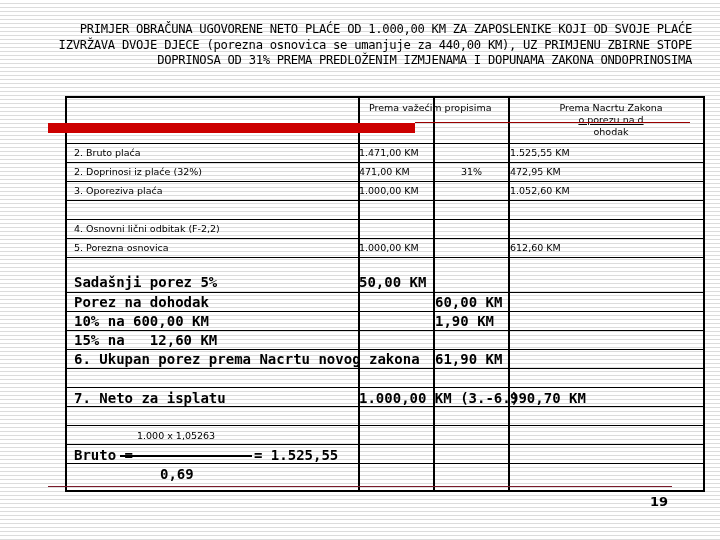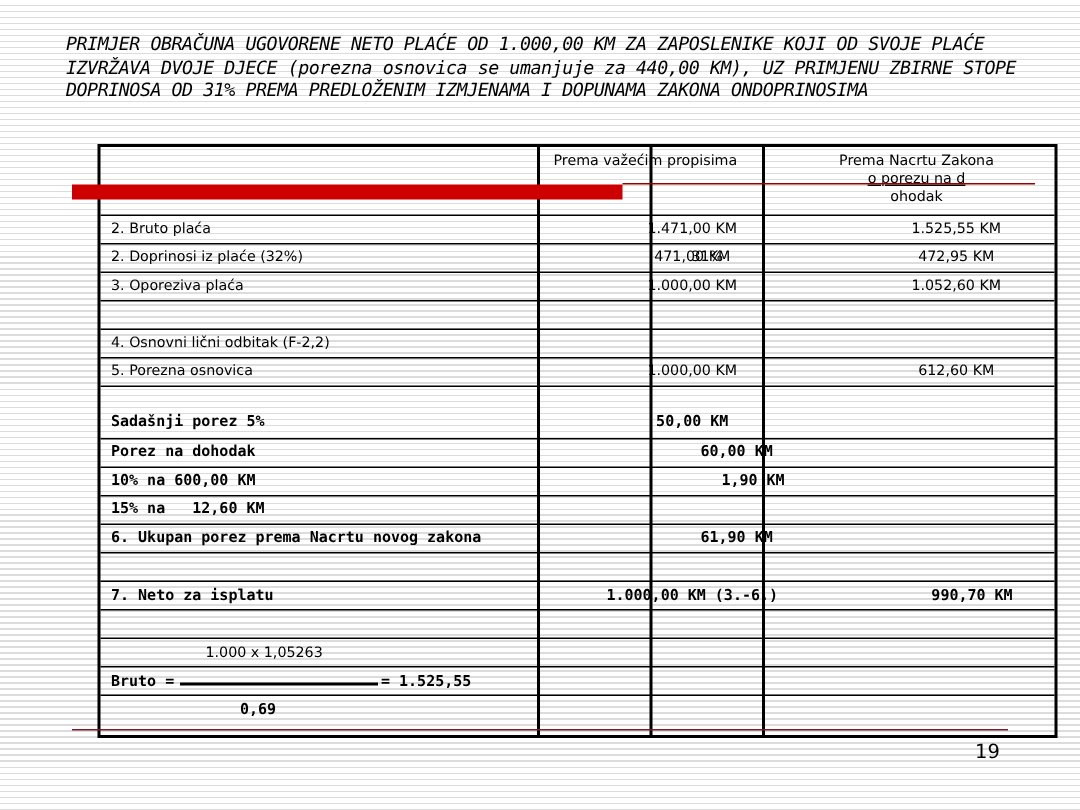--- a/index.html
+++ b/index.html
@@ -4,38 +4,38 @@
 <style>
   html, body { margin:0; padding:0; }
   body {
     width:720px; height:540px; position:relative; overflow:hidden;
     background-color:#ffffff;
     background-image: repeating-linear-gradient(to bottom, #ffffff 0px, #ffffff 3px, #dcdcdc 3px, #dcdcdc 4px);
     font-family: "DejaVu Sans", sans-serif;
     color:#000;
   }
   .title {
-    position:absolute; left:44px; top:22px; width:660px;
-    text-align:left; font-family:"DejaVu Sans Mono", monospace;
-    font-size:12.2px; line-height:15.5px; letter-spacing:-0.3px;font-style:italic;
+    position:absolute; left:32px; top:22px; width:660px;
+    text-align:right; font-family:"DejaVu Sans Mono", monospace;
+    font-size:12.2px; line-height:15.5px; letter-spacing:-0.3px;
   }
   .table {
     position:absolute; left:65px; top:96px; width:640px; height:396px;
     border:2px solid #000; box-sizing:border-box;
   }
   .vline { position:absolute; top:0; bottom:0; width:2px; background:#000; }
   .hline { position:absolute; left:0; right:0; height:1px; background:#000; }
   .cell { position:absolute; font-size:9.5px; white-space:nowrap; line-height:12px; }
-  .bold { font-weight:bold; font-family:"DejaVu Sans Mono", monospace; font-size:10px; }
-  .right { text-align:center;padding-left:32px; }
+  .bold { font-weight:bold; font-family:"DejaVu Sans Mono", monospace; font-size:14px; }
+  .right { text-align:left; }
   .center { text-align:center; }
   .redbar { position:absolute; left:48px; top:123px; width:367px; height:10px; background:#cc0000; }
   .redline { position:absolute; left:415px; top:122px; width:275px; height:1px; background:#990000; }
   .bottomline { position:absolute; left:48px; top:486px; width:624px; height:1px; background:#7a1a2a; }
-  .pagenum { position:absolute; left:650px; top:494px; font-size:13px; }
+  .pagenum { position:absolute; left:650px; top:494px; font-size:13px;font-weight:bold; }
   .fracline { position:absolute; left:120px; top:455px; width:132px; height:2px; background:#000; }
 </style>
 </head>
 <body>
 
 <div class="title">PRIMJER OBRAČUNA UGOVORENE NETO PLAĆE OD 1.000,00 KM ZA ZAPOSLENIKE KOJI OD SVOJE PLAĆE IZVRŽAVA DVOJE DJECE (porezna osnovica se umanjuje za 440,00 KM), UZ PRIMJENU ZBIRNE STOPE DOPRINOSA OD 31% PREMA PREDLOŽENIM IZMJENAMA I DOPUNAMA ZAKONA ONDOPRINOSIMA</div>
 
 <div class="table">
   <div class="vline" style="left:291px"></div>
   <div class="vline" style="left:366px"></div>

